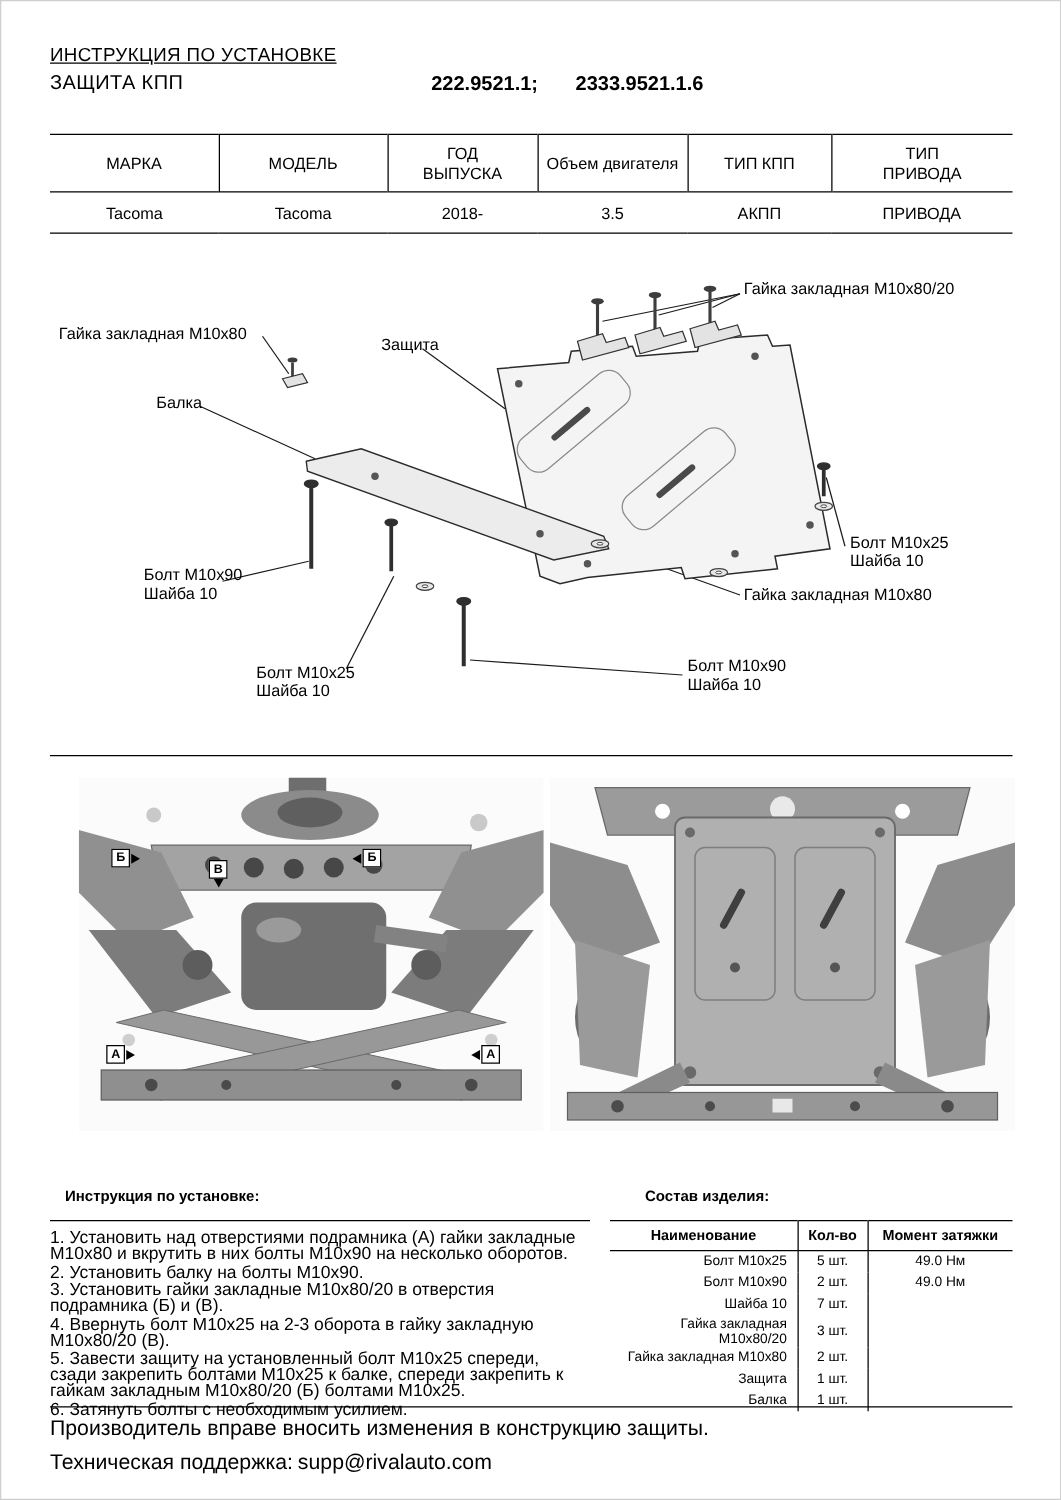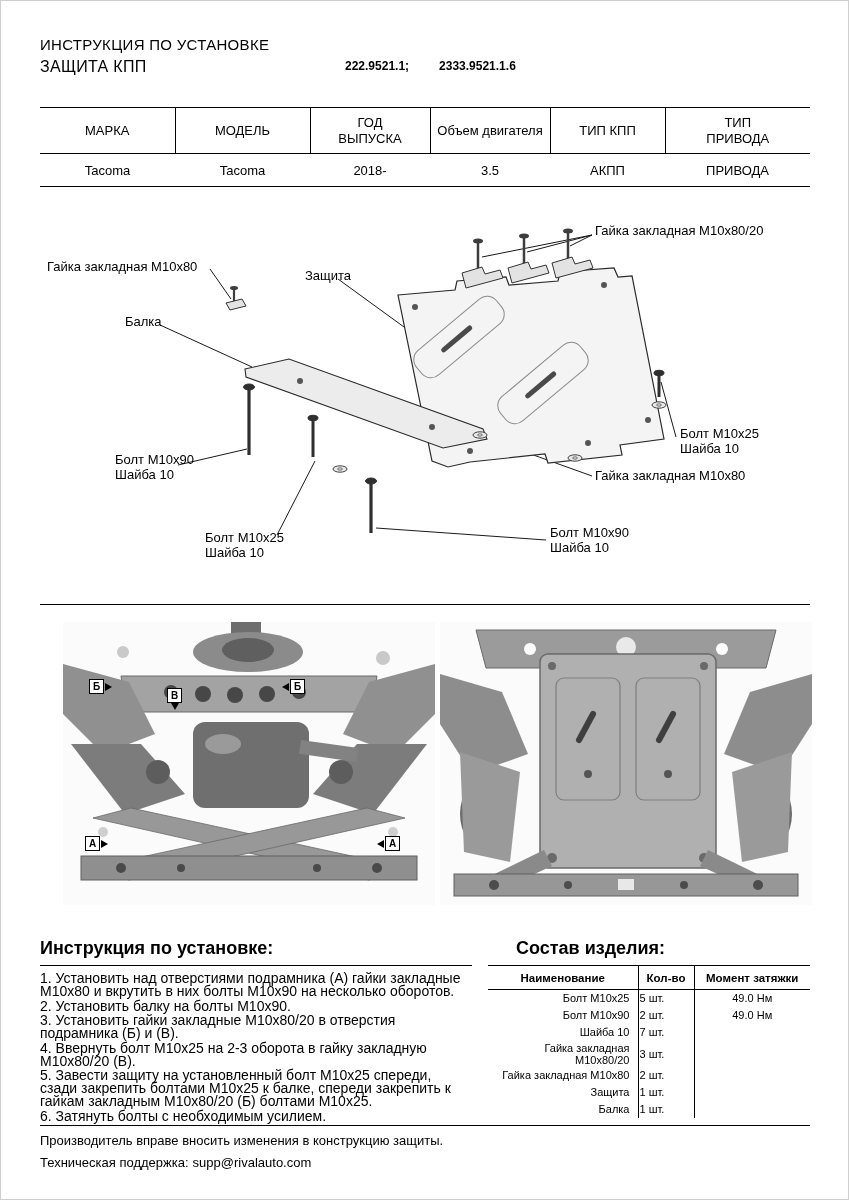--- a/index.html
+++ b/index.html
@@ -9,24 +9,24 @@
     width: 849px; height: 1200px;
     background: #fff;
     color: #000;
     font-family: "Liberation Sans", sans-serif;
     overflow: hidden;
     box-shadow: inset 0 0 0 1px #cfcfcf;
   }
 
   
   .hdr { position:absolute; top:36px; left:40px; width:770px; }
-  .hdr-title { font-size:15px; letter-spacing:.3px; }
+  .hdr-title { font-size:15px; letter-spacing:.3px;text-decoration:underline; }
   .hdr-product { font-size:16px; font-weight:normal; letter-spacing:.3px; margin-top:5px; }
   .hdr-nums { position:absolute; left:305px; top:23px; display:flex; gap:30px;
-              font-size:12px; font-weight:bold; }
+              font-size:16px; font-weight:bold; }
 
   
   table.spec { position:absolute; top:107px; left:40px; width:770px;
                border-collapse:collapse; table-layout:fixed; border-top:1px solid #000; }
   table.spec thead tr { border-bottom:1px solid #000; }
   table.spec tbody tr { border-bottom:1px solid #000; }
   table.spec thead td { border-right:1px solid #000; font-size:13px; text-align:center;
                         vertical-align:middle; height:46px; white-space:pre-line; line-height:16px; }
   table.spec thead td:last-child { border-right:none; }
   table.spec tbody td { font-size:13px; text-align:center; vertical-align:middle; height:33px; }
@@ -48,39 +48,39 @@
   .tri-r { width:0; height:0; border-top:4px solid transparent; border-bottom:4px solid transparent; border-left:7px solid #000; }
   .tri-l { width:0; height:0; border-top:4px solid transparent; border-bottom:4px solid transparent; border-right:7px solid #000; }
   .tri-d { width:0; height:0; border-left:4px solid transparent; border-right:4px solid transparent; border-top:7px solid #000; }
 
   
   .mid-rule    { position:absolute; top:604px;  left:40px; width:770px; border-top:1px solid #000; }
   .footer-rule { position:absolute; top:1125px; left:40px; width:770px; border-top:1px solid #000; }
 
   
   .instr { position:absolute; top:938px; left:40px; width:432px; }
-  .sec-title { font-size:18px; font-weight:bold; margin:0; }
+  .sec-title { font-size:12px; font-weight:bold; margin:12px; }
   .instr .rule { border-top:1px solid #000; margin:6px 0 6px 0; }
   .step { font-size:14px; line-height:13px; margin-bottom:1.5px; }
 
   
   .comp { position:absolute; top:938px; left:488px; width:322px; }
   .comp .sec-title { margin-left:28px; }
   table.comp-table { border-collapse:collapse; width:100%; table-layout:fixed;
                      border-top:1px solid #000; margin-top:6px; }
   table.comp-table thead td { font-size:11.5px; font-weight:bold; text-align:center;
                               height:24px; vertical-align:middle; border-bottom:1px solid #000; }
   table.comp-table td:nth-child(1), table.comp-table td:nth-child(2) { border-right:1px solid #000; }
   table.comp-table tbody td { font-size:11px; height:17px; vertical-align:middle; }
   table.comp-table tbody td.name { text-align:right; padding-right:8px; }
-  table.comp-table tbody td.qty { text-align:left; }
+  table.comp-table tbody td.qty { text-align:center; }
   table.comp-table tbody td.torque { text-align:center; }
 
   
-  .footer { position:absolute; top:1133px; left:40px; font-size:13px; }
+  .footer { position:absolute; top:1133px; left:40px; font-size:17px; }
   .footer .line1 { margin-bottom:7px; }
   .footer .email { font-weight:normal; margin-left:4px; }
 </style>
 </head>
 <body>
 
 <div class="page">
 
   <div class="hdr">
     <div class="hdr-title">ИНСТРУКЦИЯ ПО УСТАНОВКЕ</div>

